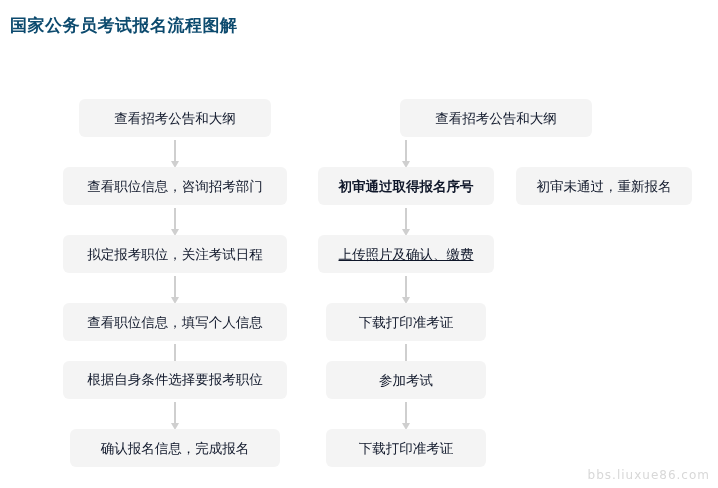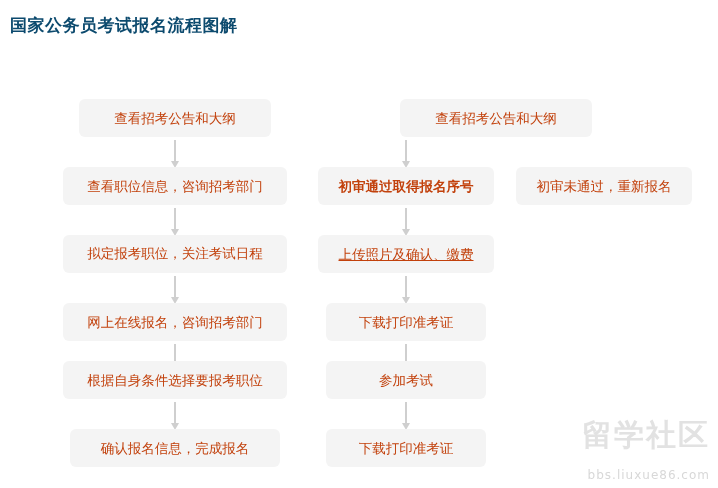--- a/index.html
+++ b/index.html
@@ -20,21 +20,21 @@
     top: 14px;
     font-size: 17px;
     font-weight: bold;
     color: #0c4a6e;
     letter-spacing: 0.5px;
   }
   .flow-node {
     position: absolute;
     background: #f4f4f4;
     border-radius: 6px;
-    color: #c2410c;
+    color: #0f172a;
     font-size: 13.5px;
     display: flex;
     align-items: center;
     justify-content: center;
     box-sizing: border-box;
     text-align: center;
     line-height: 1.2;
     white-space: nowrap;
   }
   .arrow {
@@ -79,27 +79,27 @@
 <body>
 
 <div class="page-title">国家公务员考试报名流程图解</div>
 
 <div class="flow-node" style="left:79px; top:99px; width:192px; height:38px;">查看招考公告和大纲</div>
 <div class="arrow" style="left:174px; top:140px; height:22px;"></div>
 
 <div class="flow-node" style="left:63px; top:167px; width:224px; height:38px;text-align:center;">查看职位信息，咨询招考部门</div>
 <div class="arrow" style="left:174px; top:208px; height:22px;"></div>
 
-<div class="flow-node" style="left:63px; top:235px; width:224px; height:38px;font-family:Liberation Serif, serif;">拟定报考职位，关注考试日程</div>
+<div class="flow-node" style="left:63px; top:235px; width:224px; height:38px;">拟定报考职位，关注考试日程</div>
 <div class="arrow" style="left:174px; top:276px; height:22px;"></div>
 
-<div class="flow-node" style="left:63px; top:303px; width:224px; height:38px;">网上在线报名，咨询招考部门</div>
+<div class="flow-node" style="left:63px; top:303px; width:224px; height:38px;">查看职位信息，填写个人信息</div>
 <div class="arrow" style="left:174px; top:344px; height:22px;"></div>
 
-<div class="flow-node" style="left:63px; top:361px; width:224px; height:38px;">根据自身条件选择要报考职位</div>
+<div class="flow-node" style="left:63px; top:361px; width:224px; height:38px;font-family:Liberation Serif, serif;">根据自身条件选择要报考职位</div>
 <div class="arrow" style="left:174px; top:402px; height:22px;"></div>
 
 <div class="flow-node" style="left:70px; top:429px; width:210px; height:38px;">确认报名信息，完成报名</div>
 
 <div class="flow-node" style="left:400px; top:99px; width:192px; height:38px;">查看招考公告和大纲</div>
 <div class="arrow" style="left:405px; top:140px; height:22px;"></div>
 
 <div class="flow-node" style="left:318px; top:167px; width:176px; height:38px;font-weight:bold;">初审通过取得报名序号</div>
 <div class="arrow" style="left:405px; top:208px; height:22px;"></div>
 
@@ -110,15 +110,14 @@
 <div class="arrow" style="left:405px; top:344px; height:22px;"></div>
 
 <div class="flow-node" style="left:326px; top:361px; width:160px; height:38px;">参加考试</div>
 <div class="arrow" style="left:405px; top:402px; height:22px;"></div>
 
 <div class="flow-node" style="left:326px; top:429px; width:160px; height:38px;">下载打印准考证</div>
 
 <div class="flow-node" style="left:516px; top:167px; width:176px; height:38px;">初审未通过，重新报名</div>
 
 <div class="watermark">
-  <div class="watermark-main">留学社区</div>
   <div class="watermark-sub">bbs.liuxue86.com</div>
 </div>
 
 </body></html>

